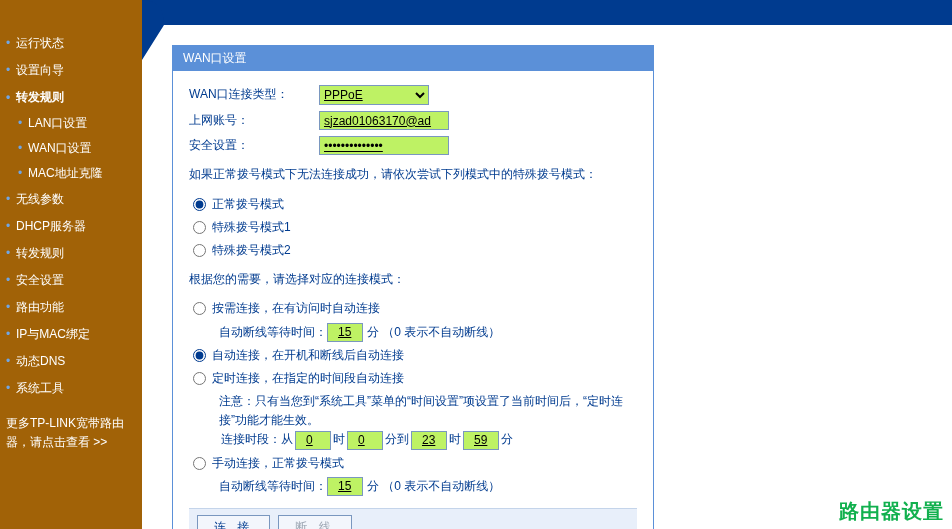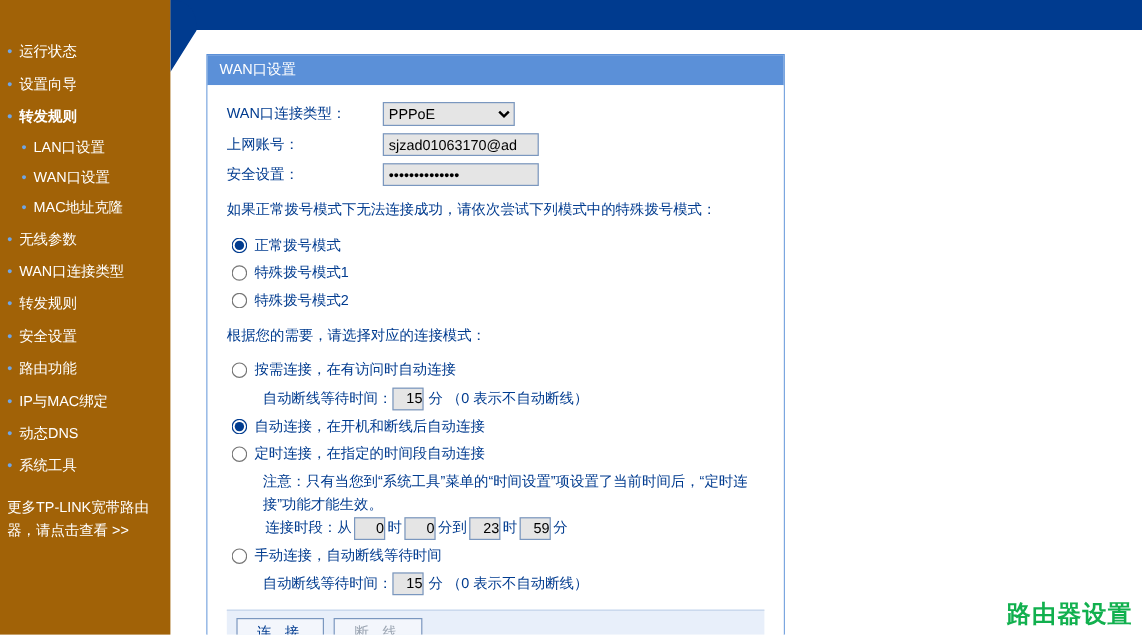--- a/index.html
+++ b/index.html
@@ -19,24 +19,24 @@
   
   #topbar{height:25px;background:#003B8F;width:100%;}
   
   #main{flex:1;display:flex;flex-direction:column;}
   #content{flex:1;padding:20px 0 0 0;box-sizing:border-box;overflow:hidden;}
   .panel{margin:0 0 0 30px;border:1px solid #5B90D8;width:480px;}
   .panel-title{background:#5B90D8;color:#fff;padding:4px 10px;font-size:12px;}
   .panel-body{background:#fff;padding:14px 16px 10px 16px;color:#003B8F;line-height:1.6;}
   .row{display:flex;align-items:center;margin-bottom:6px;}
   .label{width:130px;}
-  select, input.text, input.tiny{border:1px solid #7A97BF;background:#e5e5e5;font-size:12px;box-sizing:border-box;}
+  select, input.text, input.tiny{border:1px solid #7A97BF;background:#bef264;font-size:12px;box-sizing:border-box;text-decoration:underline;}
   select{width:110px;height:20px;}
   input.text{width:130px;height:19px;padding:1px 4px;}
-  input.tiny{width:26px;height:19px;text-align:right;padding:1px 0;}
+  input.tiny{width:36px;height:19px;text-align:left;padding:1px 10px;}
   .hint{margin:10px 0;}
   .radio-group{margin-left:4px;}
   .radio-row{display:flex;align-items:center;margin:4px 0;}
   .radio-row input[type=radio]{margin:0 6px 0 0;accent-color:#003B8F;}
   .conn-group .indent{margin-left:26px;}
   .note{margin-left:26px;}
   .time-line{display:flex;align-items:center;flex-wrap:wrap;margin-left:26px;}
   .time-line span{margin:0 2px;}
   .btnbar{background:#E8EFFA;padding:6px 8px;display:flex;gap:8px;margin-top:12px;border-top:1px solid #C4D4EA;}
   .btn{border:1px solid #7A97BF;background:#F3F6FC;padding:3px 16px;cursor:pointer;color:#003B8F;font-size:12px;letter-spacing:4px;}
@@ -53,21 +53,21 @@
     <ul class="nav-list" id="nav-list">
         <li class="nav-item">运行状态</li>
         <li class="nav-item">设置向导</li>
         <li class="nav-item selected">转发规则</li>
         <ul class="nav-sub-list">
           <li class="nav-sub-item">LAN口设置</li>
           <li class="nav-sub-item">WAN口设置</li>
           <li class="nav-sub-item">MAC地址克隆</li>
         </ul>
         <li class="nav-item">无线参数</li>
-        <li class="nav-item">WAN口连接类型</li>
+        <li class="nav-item">DHCP服务器</li>
         <li class="nav-item">转发规则</li>
         <li class="nav-item">安全设置</li>
         <li class="nav-item">路由功能</li>
         <li class="nav-item">IP与MAC绑定</li>
         <li class="nav-item">动态DNS</li>
         <li class="nav-item">系统工具</li>
       </ul>
     <div id="tplink-link">更多TP-LINK宽带路由器，请点击查看 &gt;&gt;</div>
     <svg id="curve" viewBox="0 0 22 529" preserveAspectRatio="none">
       <path d="M0,0 Q22,0 22,25 L22,25 Q22,25 0,60 L0,529 L0,0 Z" fill="#003B8F"></path>
@@ -142,21 +142,21 @@
               <input class="tiny" type="text" value="0" style="">
               <span>分到</span>
               <input class="tiny" type="text" value="23" style="">
               <span>时</span>
               <input class="tiny" type="text" value="59" style="">
               <span>分</span>
             </div>
 
             <div class="radio-row">
               <input type="radio" name="conn" style="">
-              <span>手动连接，自动断线等待时间</span>
+              <span>手动连接，正常拨号模式</span>
             </div>
             <div class="indent" style="display:flex;align-items:center;">
               <span>自动断线等待时间：</span>
               <input class="tiny" type="text" value="15" style="">
               <span style="margin-left:4px;">分 （0 表示不自动断线）</span>
             </div>
           </div>
 
           <div class="btnbar">
             <button class="btn">连 接</button>

